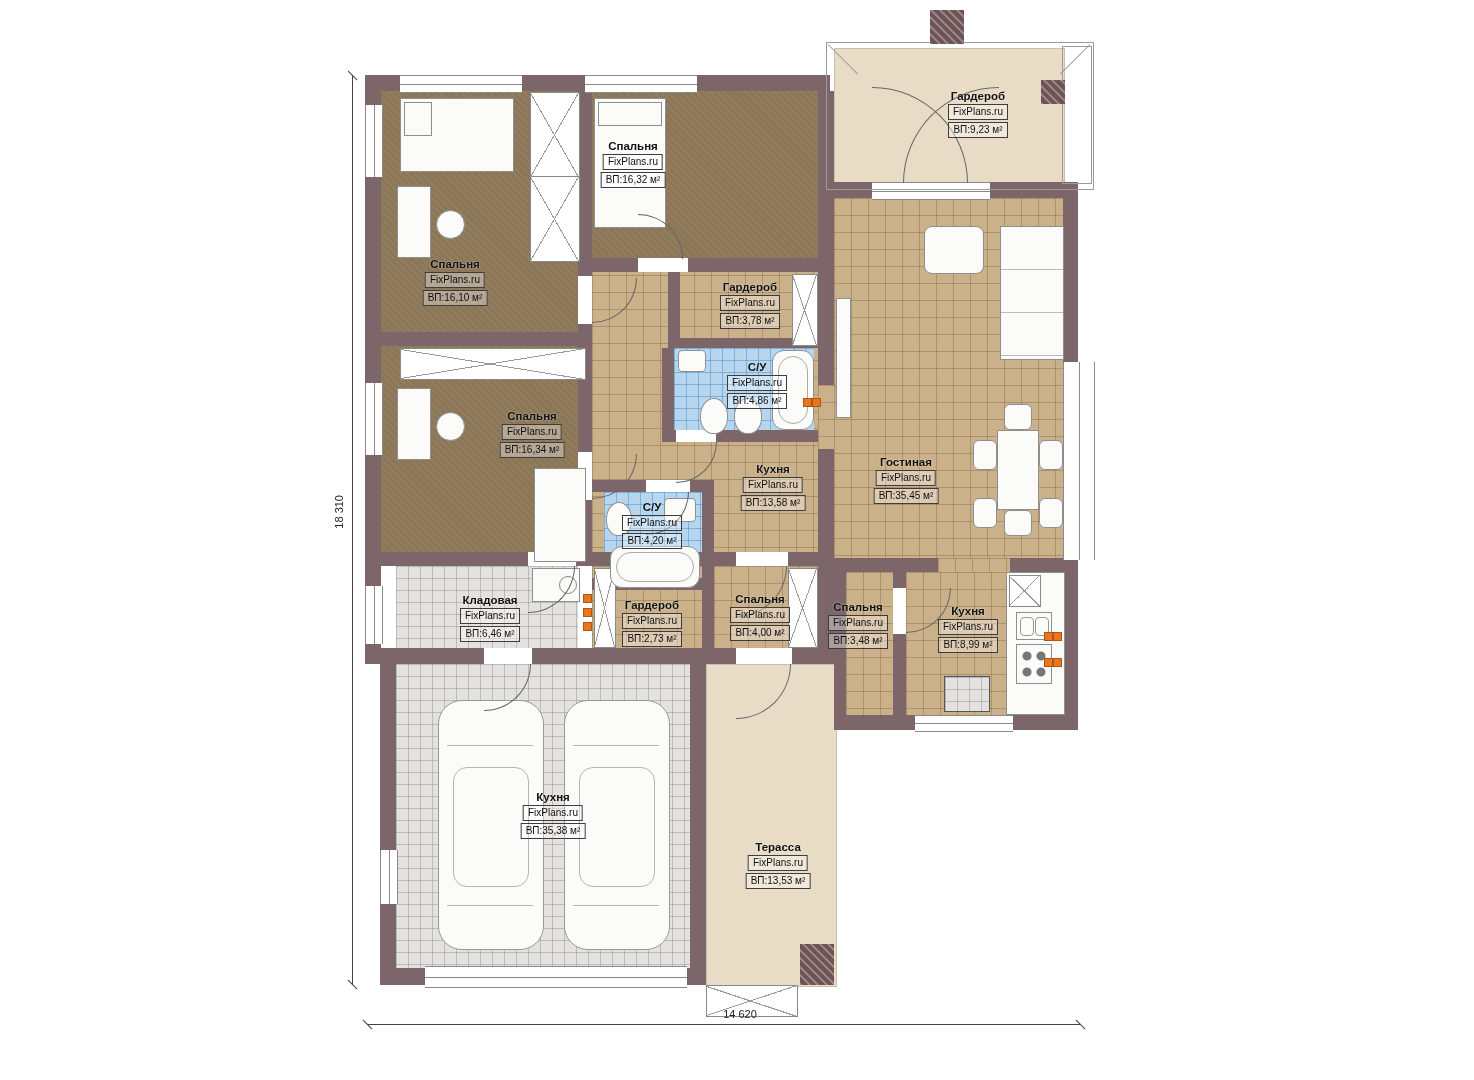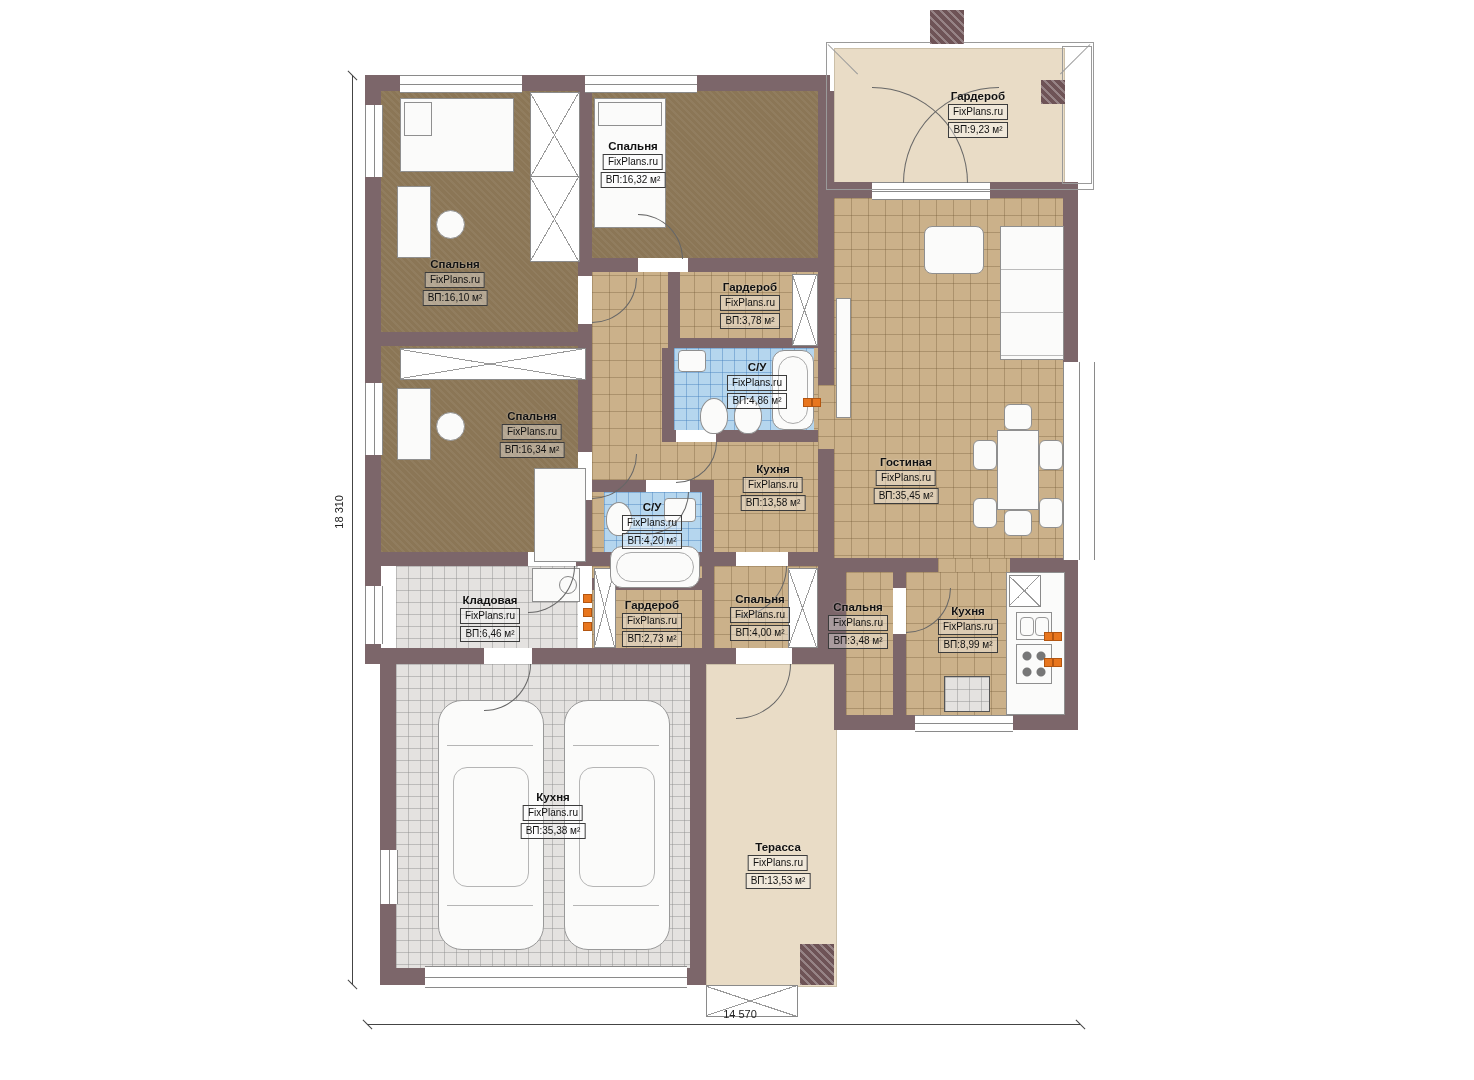--- a/index.html
+++ b/index.html
@@ -305,15 +305,15 @@
     <div class="bx">ВП:13,53 м²</div>
   </div>
 
   <div class="dimline" style="left:352px;top:75px;width:1px;height:910px;"></div>
   <div class="tick" style="left:346px;top:75px;"></div>
   <div class="tick" style="left:346px;top:984px;"></div>
   <div class="dimtext" style="left:333px;top:495px;writing-mode:vertical-rl;transform:rotate(180deg);">18 310</div>
   <div class="dimline" style="left:367px;top:1024px;width:713px;height:1px;"></div>
   <div class="tick" style="left:361px;top:1024px;"></div>
   <div class="tick" style="left:1074px;top:1024px;"></div>
-  <div class="dimtext" style="left:700px;top:1008px;width:80px;text-align:center;">14 570</div>
+  <div class="dimtext" style="left:700px;top:1008px;width:80px;text-align:center;">14 620</div>
 
 </div>
 
 </body></html>

